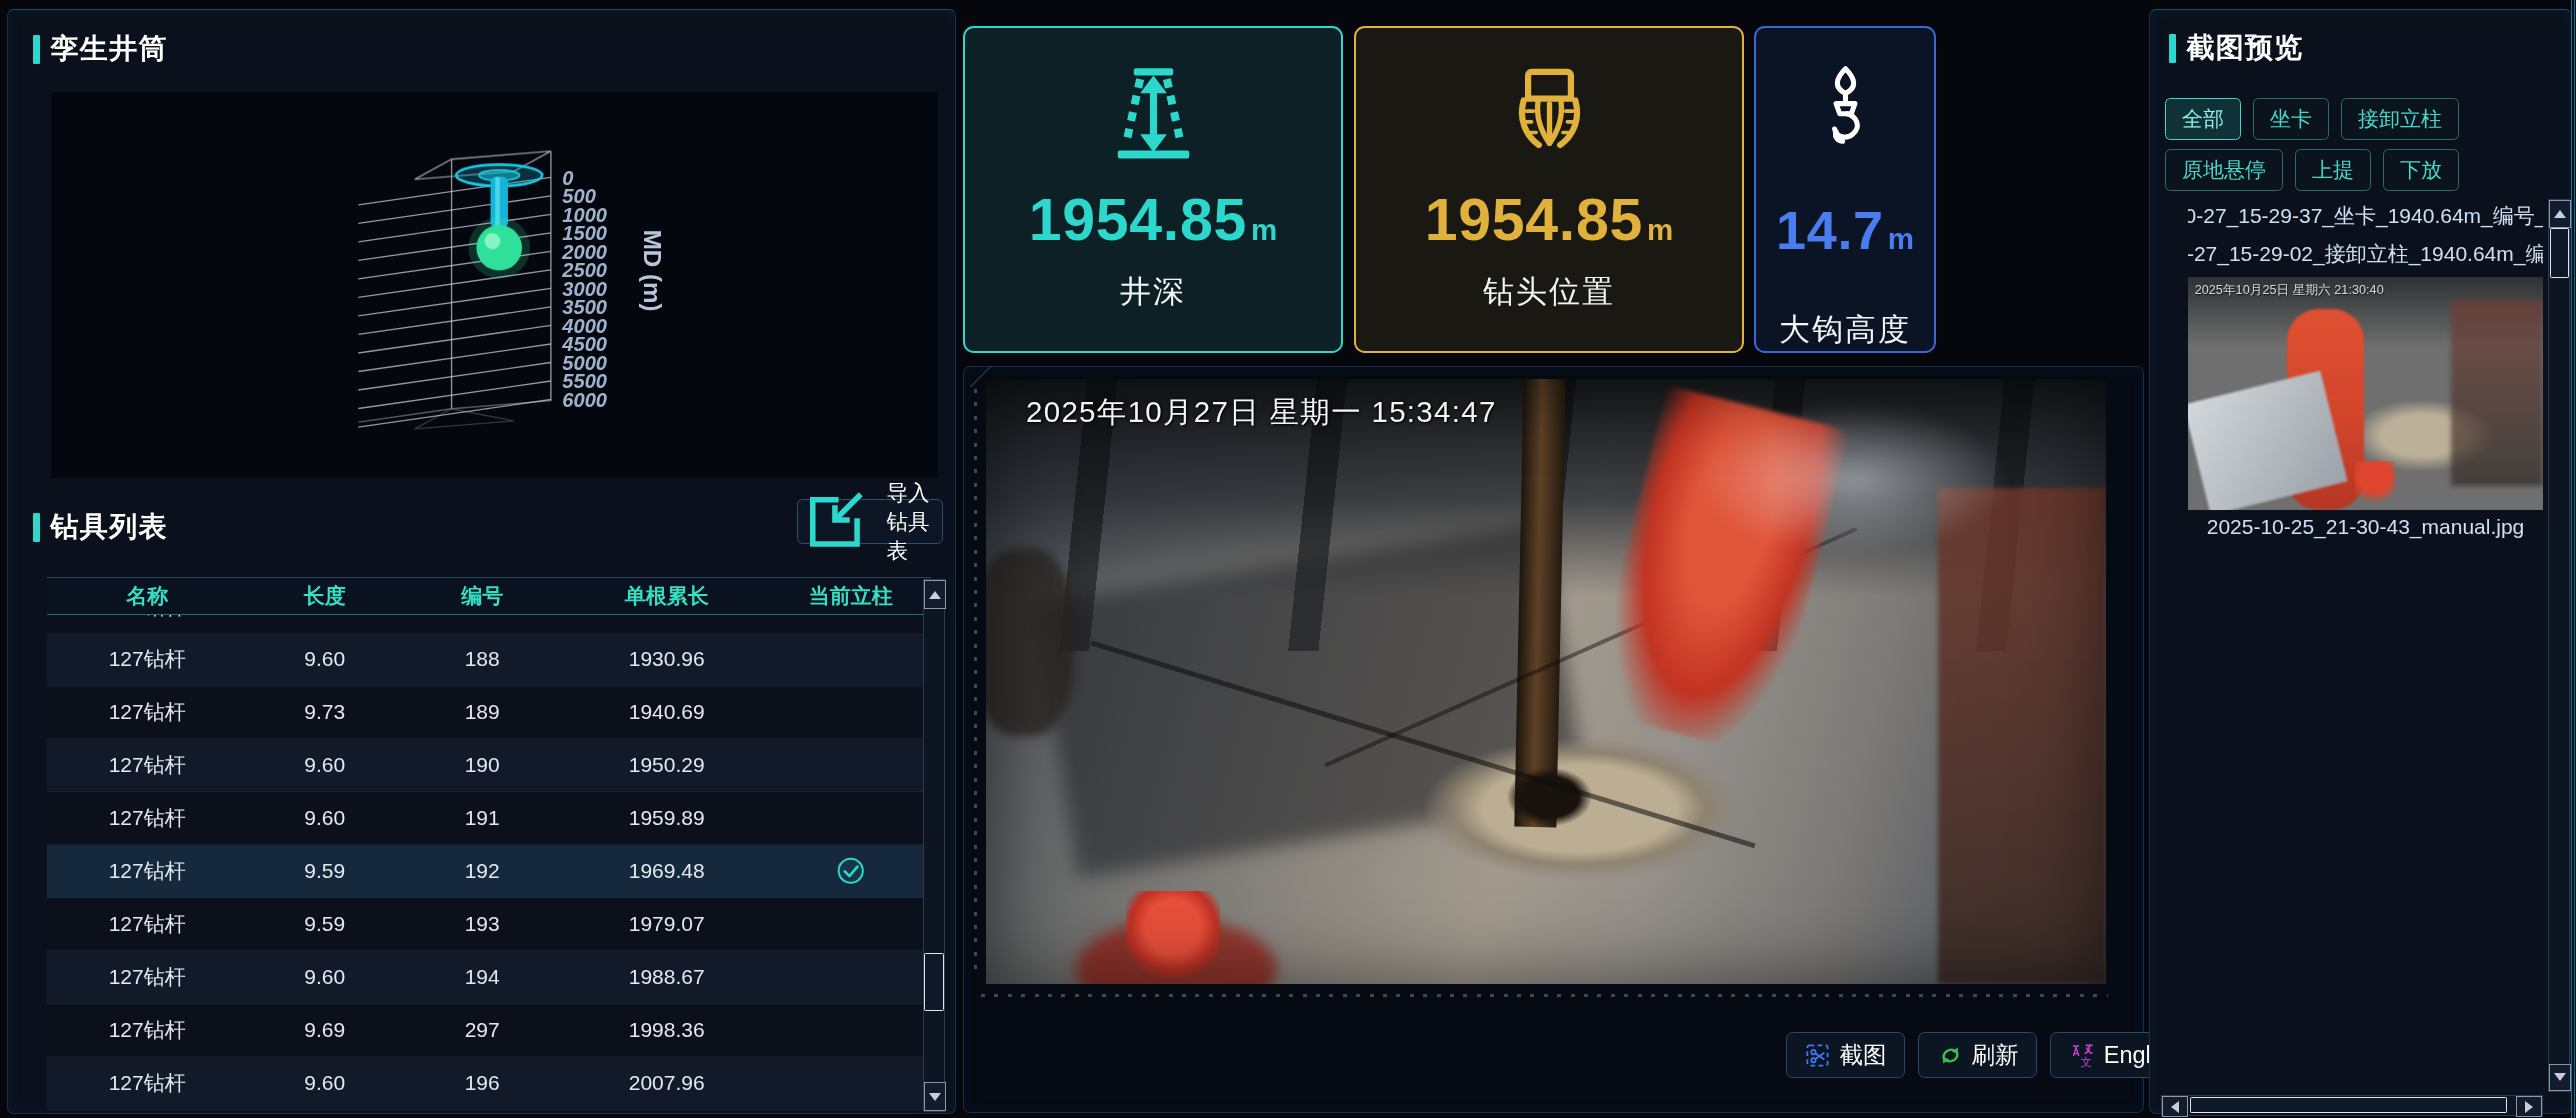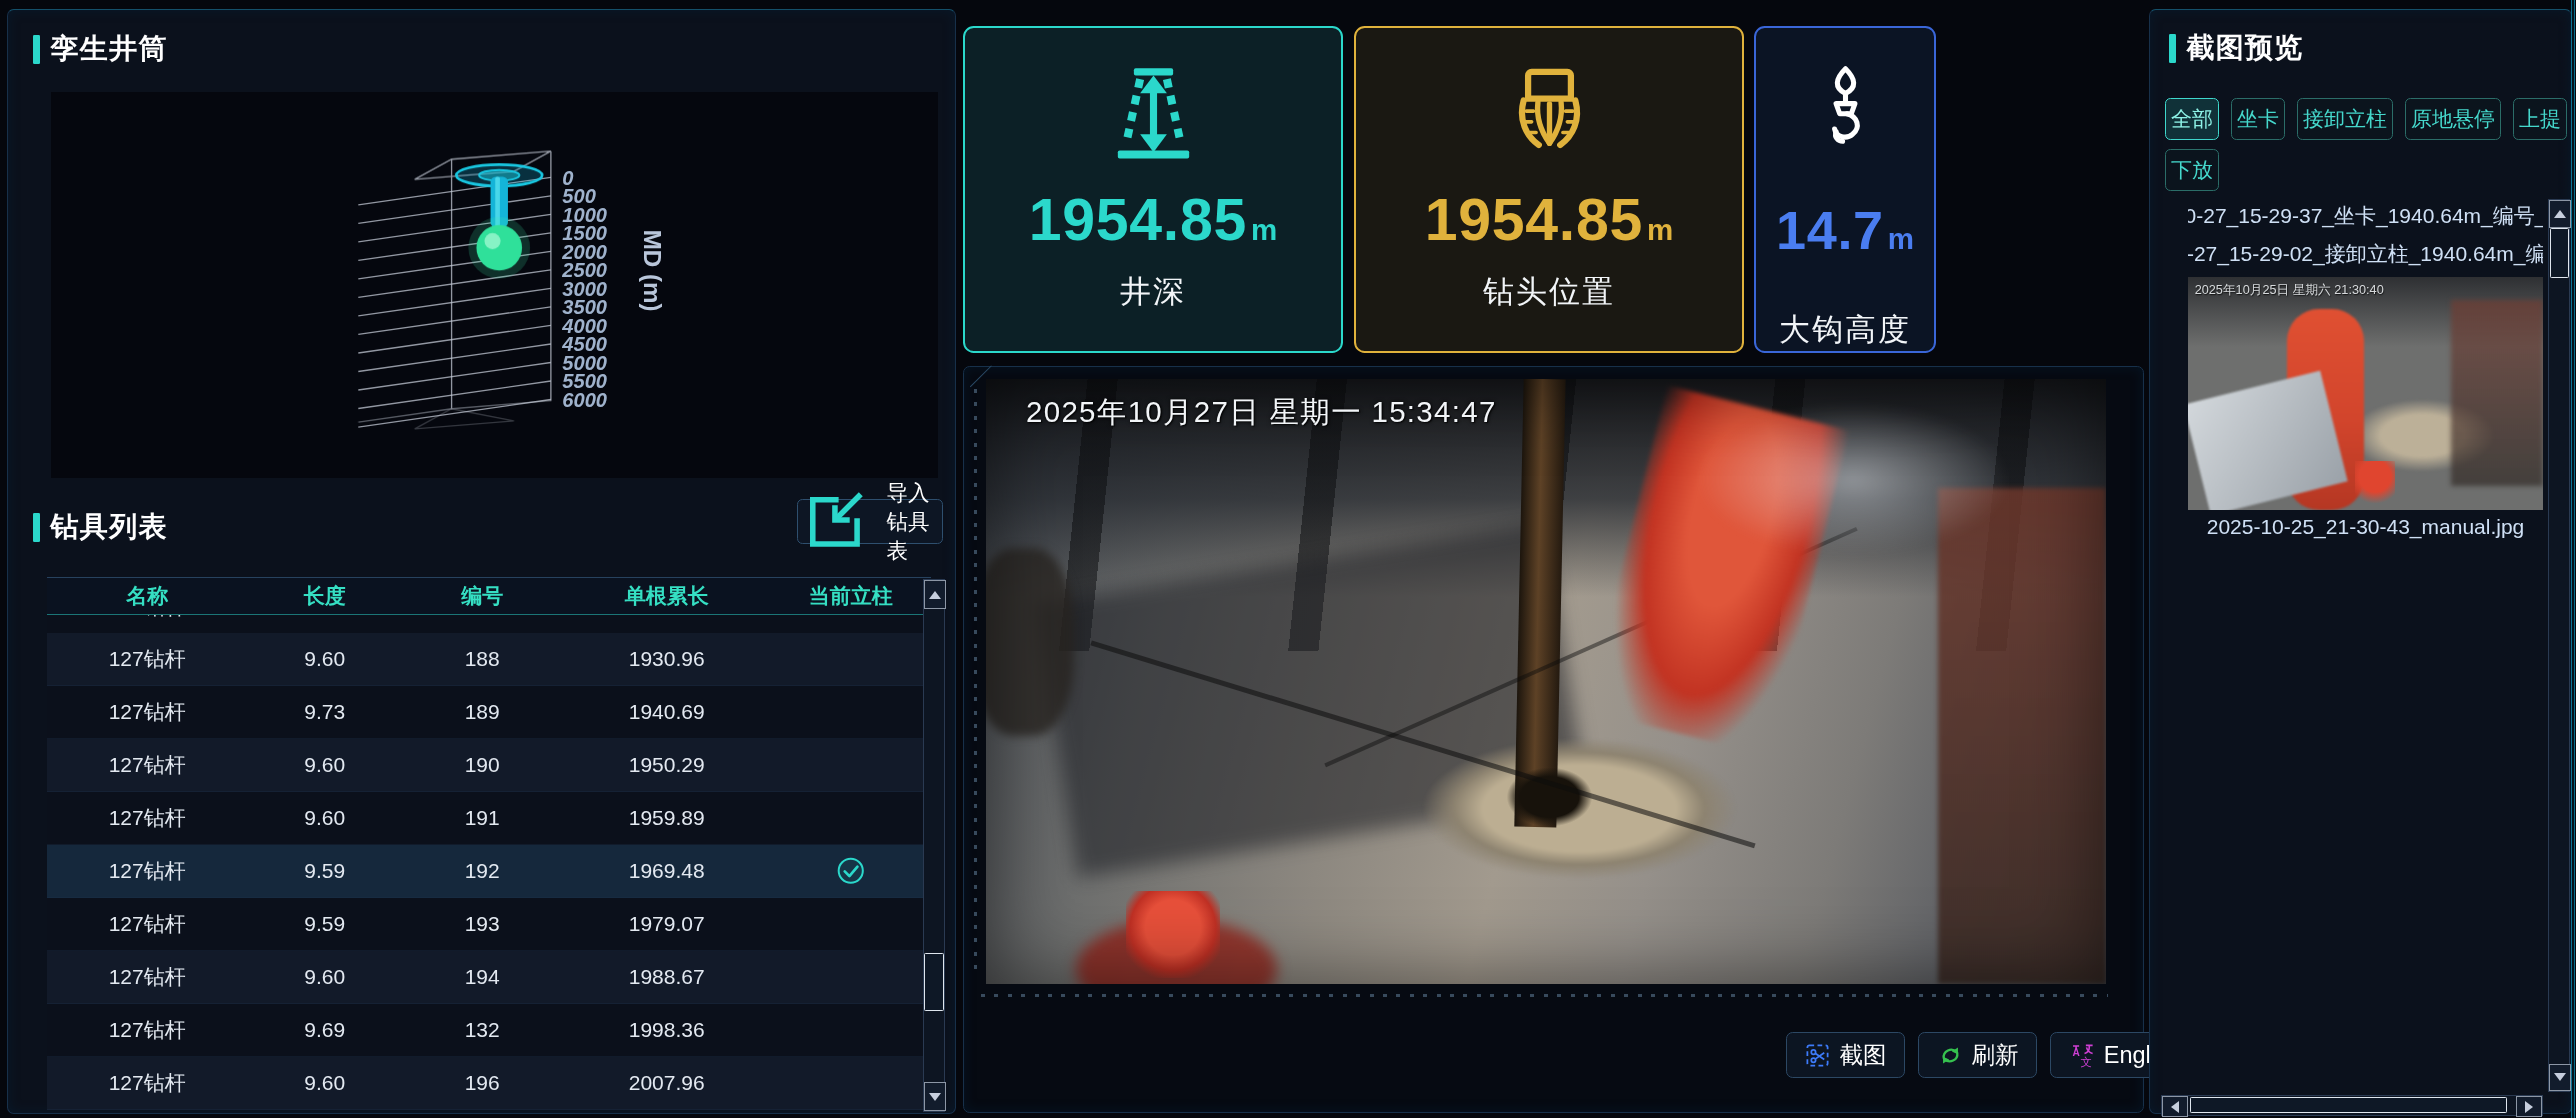--- a/index.html
+++ b/index.html
@@ -82,21 +82,21 @@
   .vf-vig{left:0;top:0;right:0;bottom:0;box-shadow:inset 0 0 81px rgba(0,0,0,.55);}
   #video-ts{position:absolute;left:1026px;top:393px;font-size:29.5px;color:#f2f5f8;text-shadow:0 0 4px rgba(0,0,0,.8),1.3px 1.3px 1.3px rgba(0,0,0,.7);letter-spacing:1.3px;}
   .dots-v{position:absolute;left:974px;top:389px;width:2.7px;height:589px;background:repeating-linear-gradient(180deg,rgba(130,170,205,.4) 0 4px,transparent 4px 13.4px);}
   .dots-h{position:absolute;left:981px;top:994px;width:1127px;height:2.7px;background:repeating-linear-gradient(90deg,rgba(130,170,205,.4) 0 4px,transparent 4px 13.4px);}
   
   #actions{position:absolute;left:1786px;top:1032px;display:flex;gap:13.4px;}
   .act-btn{height:44px;padding:0 17.4px;display:flex;align-items:center;gap:8px;background:#0c1522;border:1.3px solid #2c4864;border-radius:6.7px;font-size:23.5px;color:#fff;cursor:pointer;}
   .act-btn svg{width:27px;height:27px;}
   
   #filters{position:absolute;left:2165px;top:98px;width:402px;display:flex;flex-wrap:wrap;gap:9.4px 12px;}
-  .filter{padding:6px 5px;font-size:21px;color:#45d8cc;background:rgba(12,24,32,.4);border:1.3px solid #2b6d68;border-radius:5.4px;white-space:nowrap;cursor:pointer;}
+  .filter{padding:6px 16px;font-size:21px;color:#45d8cc;background:rgba(12,24,32,.4);border:1.3px solid #2b6d68;border-radius:5.4px;white-space:nowrap;cursor:pointer;}
   .filter.active{color:#8df2e6;border-color:#3fd8cc;background:rgba(43,216,203,.16);}
   #thumbs{position:absolute;left:2188px;top:199px;width:355px;}
   .thumb{margin-bottom:8px;cursor:pointer;}
   .timg{position:relative;width:355px;height:280px;overflow:hidden;background:#6e6f6e;}
   .timg.short{height:233px;}
   .tov{position:absolute;left:6.7px;top:5.4px;font-size:12.7px;color:rgba(245,248,250,.85);text-shadow:0.7px 0.7px 1.3px rgba(0,0,0,.8);white-space:nowrap;}
   .tcap{height:29.5px;margin-top:2.7px;display:flex;align-items:center;justify-content:center;font-size:21px;color:#cfe0f5;white-space:nowrap;overflow:hidden;}
   .ta{position:absolute;}
   .art-a .base{left:0;top:0;right:0;bottom:0;background:linear-gradient(115deg,#3b3e43 0%,#56575b 20%,#7d7a74 40%,#968e82 56%,#857f78 72%,#5a5c60 90%);}
   .art-a .deck{left:30%;top:48%;width:60%;height:42%;background:radial-gradient(closest-side,#b5a88d 0 45%,rgba(140,130,110,0) 75%);filter:blur(1.3px);}
@@ -264,21 +264,21 @@
           <div class="trow">
             <div class="td c0">127钻杆</div>
             <div class="td c1">9.60</div>
             <div class="td c2">194</div>
             <div class="td c3">1988.67</div>
             <div class="td c4"></div>
           </div>
           <div class="trow">
             <div class="td c0">127钻杆</div>
             <div class="td c1">9.69</div>
-            <div class="td c2">132</div>
+            <div class="td c2">297</div>
             <div class="td c3">1998.36</div>
             <div class="td c4"></div>
           </div>
           <div class="trow">
             <div class="td c0">127钻杆</div>
             <div class="td c1">9.60</div>
             <div class="td c2">196</div>
             <div class="td c3">2007.96</div>
             <div class="td c4"></div>
           </div>

